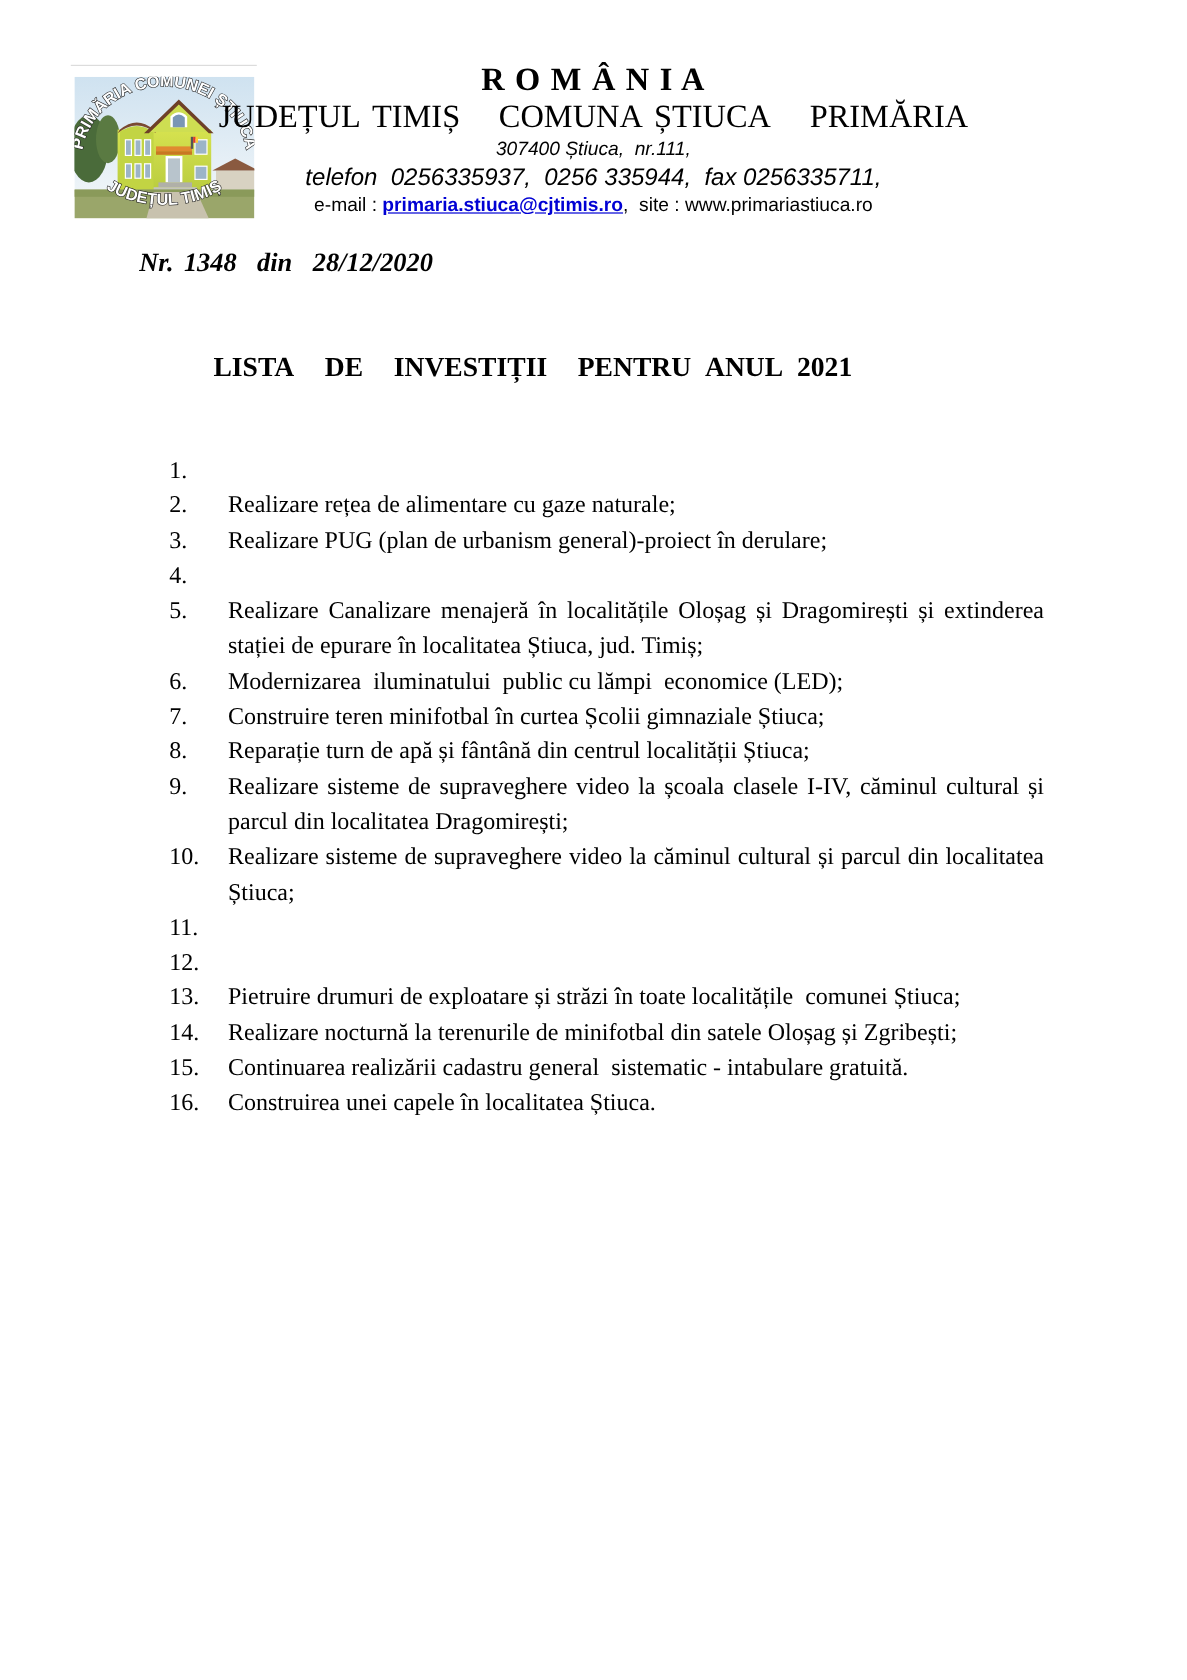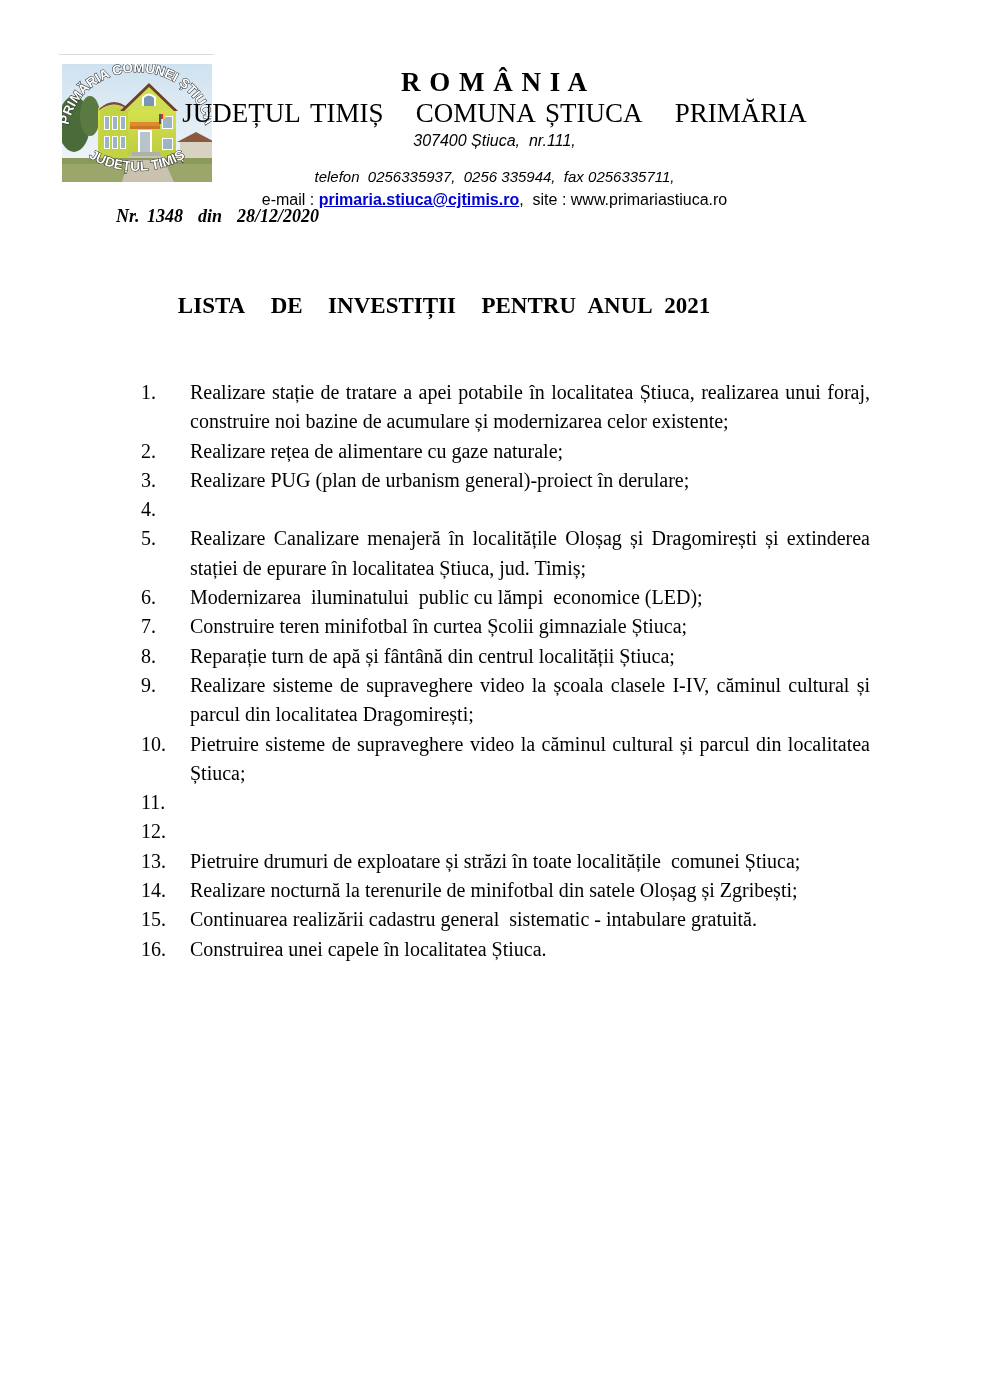--- a/index.html
+++ b/index.html
@@ -24,49 +24,48 @@
   }
 
   .header-text {
     position:absolute; left:0; top:50px; width:989px;
     text-align:center;
   }
   .country {
     font-family:"Liberation Serif", serif;
     font-weight:bold; font-size:27px; line-height:32px;
     letter-spacing:1px;
-    margin-top:16px;
   }
   .line2 {
     font-family:"Liberation Serif", serif;
     font-size:27px; line-height:31px;
     word-spacing:4px;
   }
   .address {
     font-family:"Liberation Sans", sans-serif;
     font-style:italic; font-size:16px; line-height:24px;
   }
   .phone {
     font-family:"Liberation Sans", sans-serif;
-    font-style:italic; font-size:15px; line-height:23px;margin-top:12px;
+    font-style:italic; font-size:20px; line-height:23px;
   }
   .email {
     font-family:"Liberation Sans", sans-serif;
     font-size:16px; line-height:23px;
   }
   .email .mail-link {
     color:#0000d4; font-weight:bold; text-decoration:underline;
     cursor:pointer;
   }
 
   .doc-number {
     position:absolute; left:116px; top:206px;
     font-family:"Liberation Serif", serif;
     font-weight:bold; font-style:italic;
-    font-size:18px;
+    font-size:22px;
     word-spacing:3px;
   }
 
   .doc-title {
     position:absolute; left:0; top:293px; width:888px;
     text-align:center;
     font-family:"Liberation Serif", serif;
     font-weight:bold; font-size:23px;
     word-spacing:7px;
   }
@@ -194,21 +193,20 @@
   </div>
 </div>
 
 <div class="doc-number">Nr. 1348&nbsp; din&nbsp; 28/12/2020</div>
 
 <div class="doc-title">LISTA&nbsp; DE&nbsp; INVESTIȚII&nbsp; PENTRU ANUL 2021</div>
 
 <div class="list" id="list">
     <div class="item">
       <div class="num">1.</div>
-      <div class="text">Realizare stație de tratare a apei potabile în localitatea Știuca, realizarea unui foraj, construire noi bazine de acumulare și modernizarea celor existente;</div>
     </div>
     <div class="item">
       <div class="num">2.</div>
       <div class="text">Realizare rețea de alimentare cu gaze naturale;</div>
     </div>
     <div class="item">
       <div class="num">3.</div>
       <div class="text">Realizare PUG (plan de urbanism general)-proiect în derulare;</div>
     </div>
     <div class="item">
@@ -229,21 +227,21 @@
     <div class="item">
       <div class="num">8.</div>
       <div class="text">Reparație turn de apă și fântână din centrul localității Știuca;</div>
     </div>
     <div class="item">
       <div class="num">9.</div>
       <div class="text">Realizare sisteme de supraveghere video la școala clasele I-IV, căminul cultural și parcul din localitatea Dragomirești;</div>
     </div>
     <div class="item">
       <div class="num">10.</div>
-      <div class="text">Pietruire sisteme de supraveghere video la căminul cultural și parcul din localitatea Știuca;</div>
+      <div class="text">Realizare sisteme de supraveghere video la căminul cultural și parcul din localitatea Știuca;</div>
     </div>
     <div class="item">
       <div class="num">11.</div>
     </div>
     <div class="item">
       <div class="num">12.</div>
     </div>
     <div class="item">
       <div class="num">13.</div>
       <div class="text">Pietruire drumuri de exploatare și străzi în toate localitățile&nbsp; comunei Știuca;</div>

